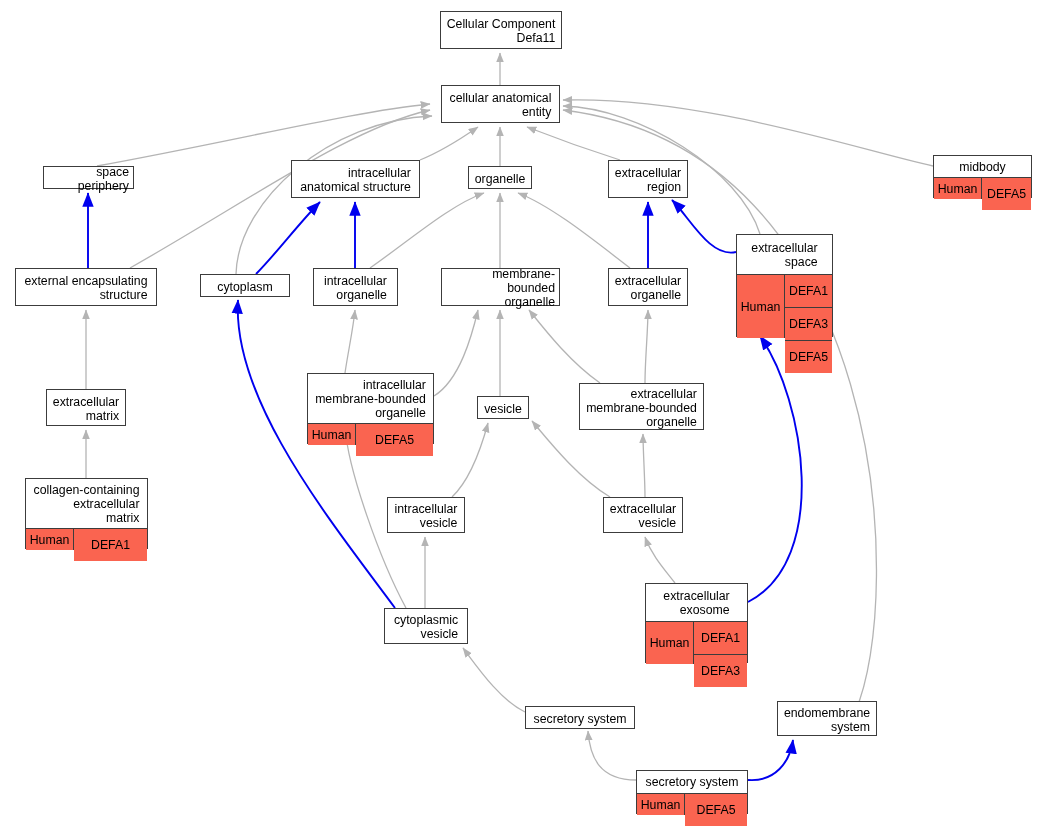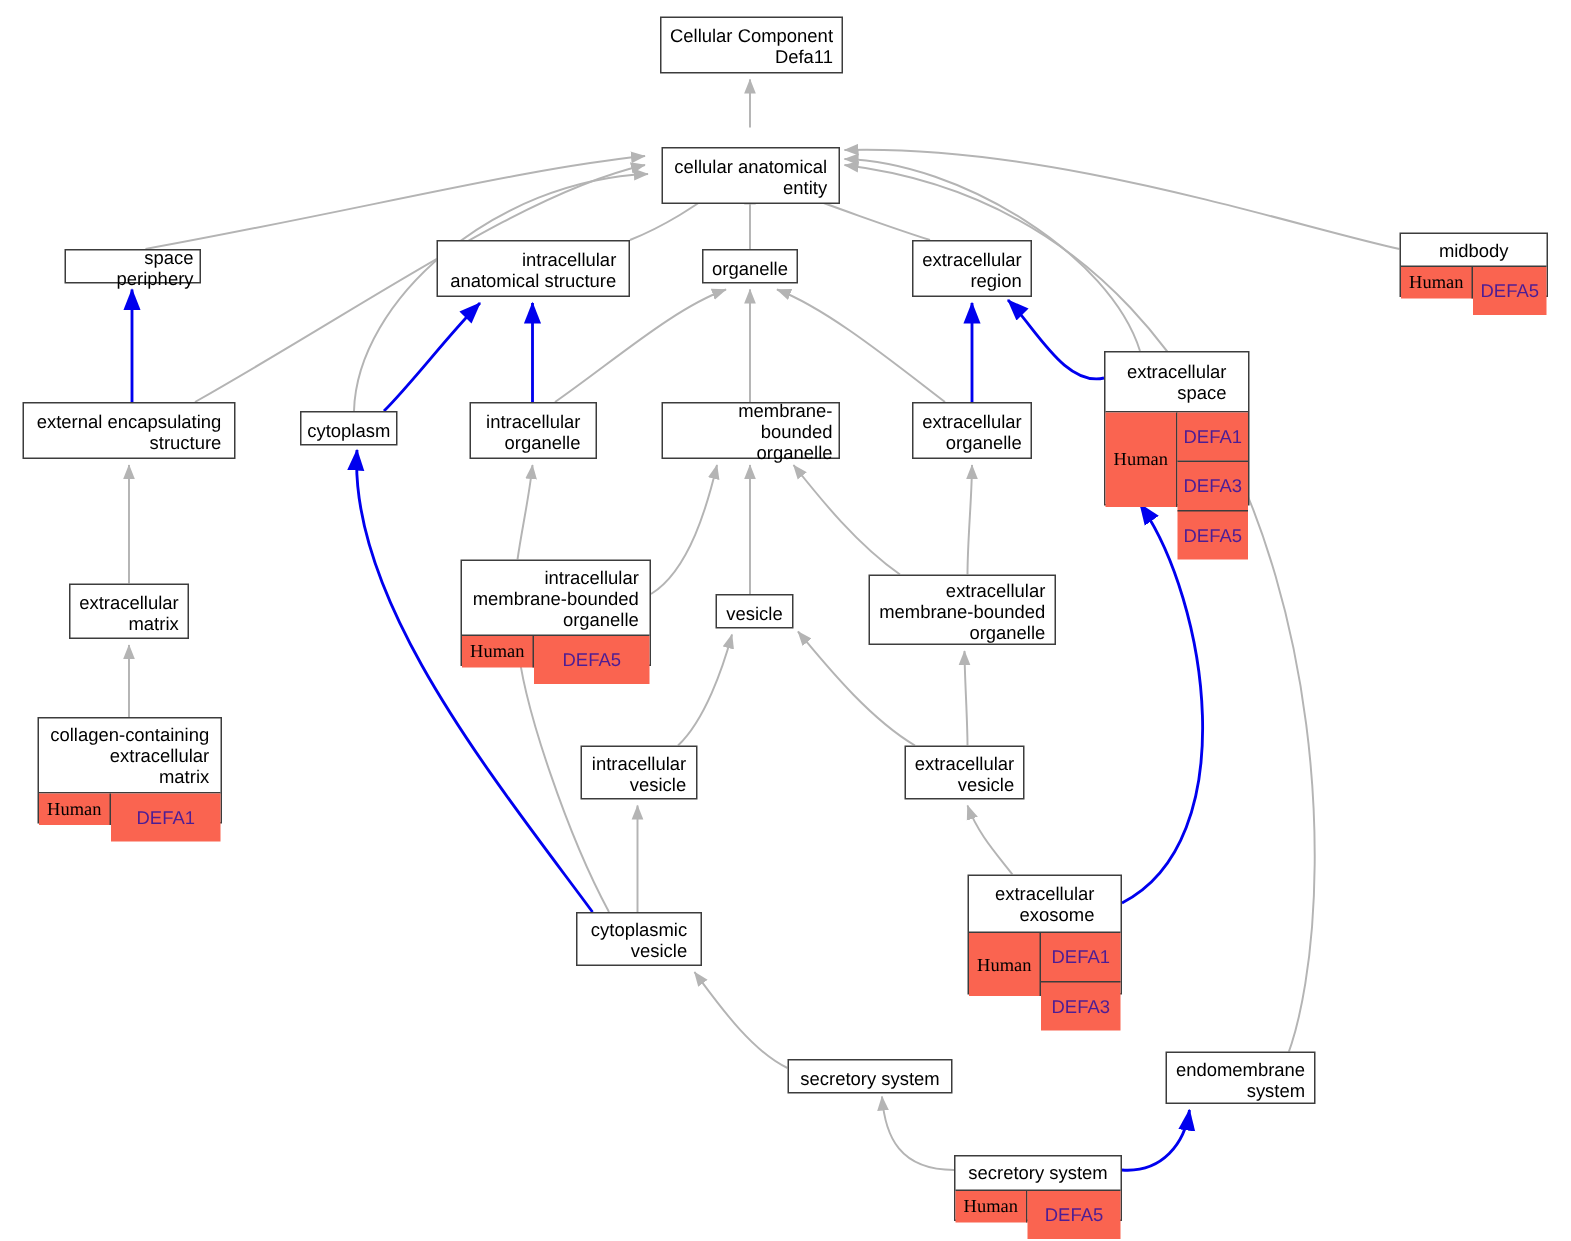--- a/index.html
+++ b/index.html
@@ -10,24 +10,24 @@
 
   .node{position:absolute;box-sizing:border-box;border:1.4px solid #3c3c3c;
         background:#ffffff;}
   .node .title{display:flex;align-items:center;justify-content:center;
         text-align:right;color:#000;font-size:12.3px;line-height:14px;
         box-sizing:border-box;padding:2px 4px;width:100%;}
   .node.hasgenes .title{border-bottom:1.4px solid #3c3c3c;}
   .genes{display:flex;width:100%;box-sizing:border-box;}
   .sp{display:flex;align-items:center;justify-content:center;
       background:#fa6450;color:#000;font-size:12.3px;box-sizing:border-box;
-      border-right:1.4px solid #3c3c3c;padding:0 8px;flex:0 0 auto;font-family:Liberation Serif, serif;}
+      border-right:1.4px solid #3c3c3c;padding:0 8px;flex:0 0 auto;}
   .glist{display:flex;flex-direction:column;flex:1 1 auto;}
   .gene{display:flex;align-items:center;justify-content:center;
-        background:#fa6450;color:#4c1d95;font-size:12.3px;box-sizing:border-box;
+        background:#fa6450;color:#000000;font-size:12.3px;box-sizing:border-box;
         padding:16px 4px;}
   .gene + .gene{border-top:1.4px solid #3c3c3c;}
 </style>
 </head>
 <body>
 
 <div id="canvas">
   <svg id="edges" viewBox="0 0 1047 827" xmlns="http://www.w3.org/2000/svg">
     <defs>
       <marker id="ahGray" markerWidth="9" markerHeight="9" refX="7.2" refY="3.2" orient="auto" markerUnits="strokeWidth">
@@ -73,21 +73,21 @@
         <path d="M748,602 C830,560 805,400 760,336" stroke="#0000ee" stroke-width="1.9" marker-end="url(#ahBlue)"></path>
         <path d="M525,712 C500,700 478,668 463,648" stroke="#b4b4b4" stroke-width="1.3" marker-end="url(#ahGray)"></path>
         <path d="M636,780 C600,780 590,758 588,731" stroke="#b4b4b4" stroke-width="1.3" marker-end="url(#ahGray)"></path>
         <path d="M748,780 C775,782 790,762 793,740" stroke="#0000ee" stroke-width="1.9" marker-end="url(#ahBlue)"></path>
       </g>
   </svg>
   <div id="nodes">
       <div class="node" style="left: 440px; top: 11px; width: 122px; height: 38px;">
         <div class="title" style="height: 38px;">Cellular Component<br>Defa11</div>
       </div>
-      <div class="node" style="left: 441px; top: 85px; width: 119px; height: 38px; margin-top: 13px;">
+      <div class="node" style="left: 441px; top: 85px; width: 119px; height: 38px;">
         <div class="title" style="height: 38px;">cellular anatomical<br>entity</div>
       </div>
       <div class="node" style="left: 43px; top: 166px; width: 91px; height: 23px;">
         <div class="title" style="height: 23px;">space periphery</div>
       </div>
       <div class="node" style="left: 291px; top: 160px; width: 129px; height: 38px;">
         <div class="title" style="height: 38px;">intracellular<br>anatomical structure</div>
       </div>
       <div class="node" style="left: 468px; top: 166px; width: 64px; height: 23px;">
         <div class="title" style="height: 23px;">organelle</div>
@@ -100,21 +100,21 @@
         <div class="genes" style="height: 21px;">
           <div class="sp" style="width: 48px;">Human</div>
           <div class="glist">
             <div class="gene" style="height: 21px;">DEFA5</div>
           </div>
         </div>
       </div>
       <div class="node" style="left: 15px; top: 268px; width: 142px; height: 38px;">
         <div class="title" style="height: 38px;">external encapsulating<br>structure</div>
       </div>
-      <div class="node" style="left: 200px; top: 274px; width: 65px; height: 23px;">
+      <div class="node" style="left: 200px; top: 274px; width: 90px; height: 23px;">
         <div class="title" style="height: 23px;">cytoplasm</div>
       </div>
       <div class="node" style="left: 313px; top: 268px; width: 85px; height: 38px;">
         <div class="title" style="height: 38px;">intracellular<br>organelle</div>
       </div>
       <div class="node" style="left: 441px; top: 268px; width: 119px; height: 38px;">
         <div class="title" style="height: 38px;">membrane-bounded<br>organelle</div>
       </div>
       <div class="node" style="left: 608px; top: 268px; width: 80px; height: 38px;">
         <div class="title" style="height: 38px;">extracellular<br>organelle</div>

